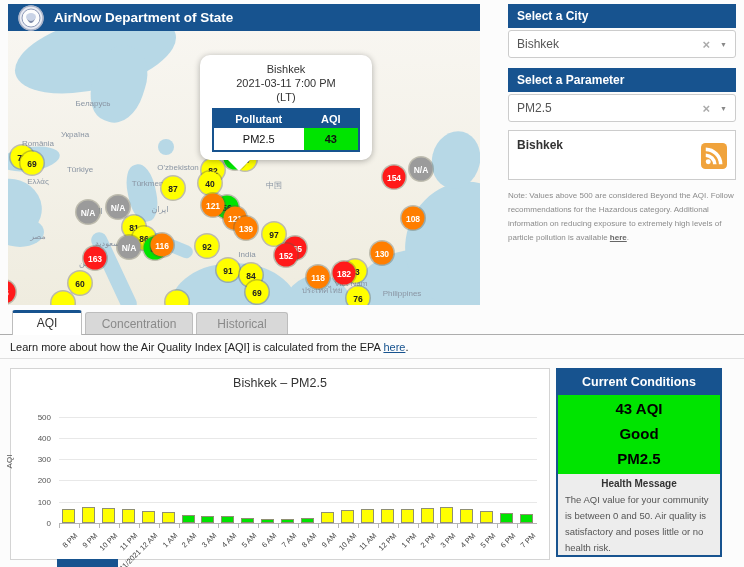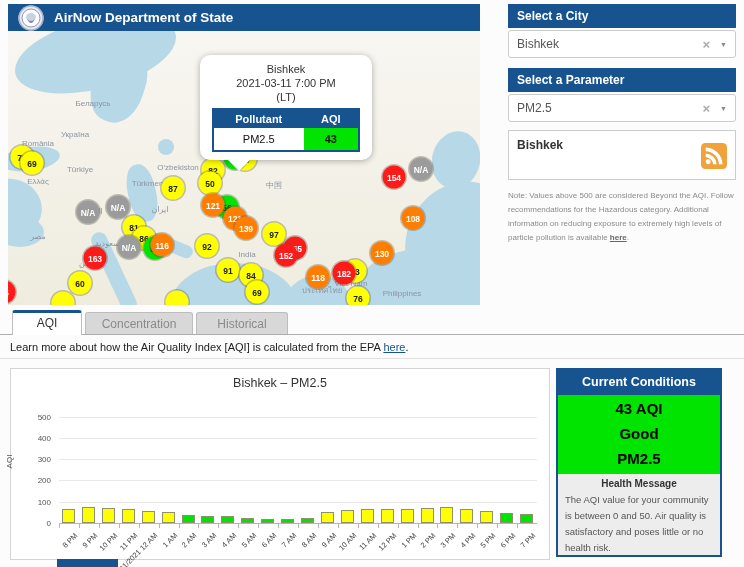--- a/index.html
+++ b/index.html
@@ -123,21 +123,21 @@
       <div class="map-label" style="left: 314px; top: 259px;">ประเทศไทย</div>
     </div>
 
   <div id="markers">
       <div class="marker" style="left: 14px; top: 126px; background: rgb(255, 255, 0); color: rgb(34, 34, 34);">79</div>
       <div class="marker" style="left: 24px; top: 132px; background: rgb(255, 255, 0); color: rgb(34, 34, 34);">69</div>
       <div class="marker" style="left: 80px; top: 181px; background: rgb(155, 155, 155); color: rgb(255, 255, 255);">N/A</div>
       <div class="marker" style="left: 110px; top: 176px; background: rgb(155, 155, 155); color: rgb(255, 255, 255);">N/A</div>
       <div class="marker" style="left: 165px; top: 157px; background: rgb(255, 255, 0); color: rgb(34, 34, 34);">87</div>
       <div class="marker" style="left: 205px; top: 139px; background: rgb(255, 255, 0); color: rgb(34, 34, 34);">82</div>
-      <div class="marker" style="left: 202px; top: 152px; background: rgb(255, 255, 0); color: rgb(34, 34, 34);">50</div>
+      <div class="marker" style="left: 202px; top: 152px; background: rgb(255, 255, 0); color: rgb(34, 34, 34);">40</div>
       <div class="marker" style="left: 237px; top: 128px; background: rgb(255, 255, 0); color: rgb(34, 34, 34);">99</div>
       <div class="marker" style="left: 227px; top: 127px; background: rgb(0, 228, 0); color: rgb(34, 34, 34);">43</div>
       <div class="marker" style="left: 219px; top: 176px; background: rgb(0, 228, 0); color: rgb(34, 34, 34);">56</div>
       <div class="marker" style="left: 205px; top: 174px; background: rgb(255, 126, 0); color: rgb(255, 255, 255);">121</div>
       <div class="marker" style="left: 227px; top: 187px; background: rgb(255, 126, 0); color: rgb(255, 255, 255);">121</div>
       <div class="marker" style="left: 238px; top: 197px; background: rgb(255, 126, 0); color: rgb(255, 255, 255);">139</div>
       <div class="marker" style="left: 126px; top: 196px; background: rgb(255, 255, 0); color: rgb(34, 34, 34);">81</div>
       <div class="marker" style="left: 136px; top: 207px; background: rgb(255, 255, 0); color: rgb(34, 34, 34);">86</div>
       <div class="marker" style="left: 121px; top: 216px; background: rgb(155, 155, 155); color: rgb(255, 255, 255);">N/A</div>
       <div class="marker" style="left: 147px; top: 217px; background: rgb(0, 228, 0); color: rgb(34, 34, 34);">55</div>

